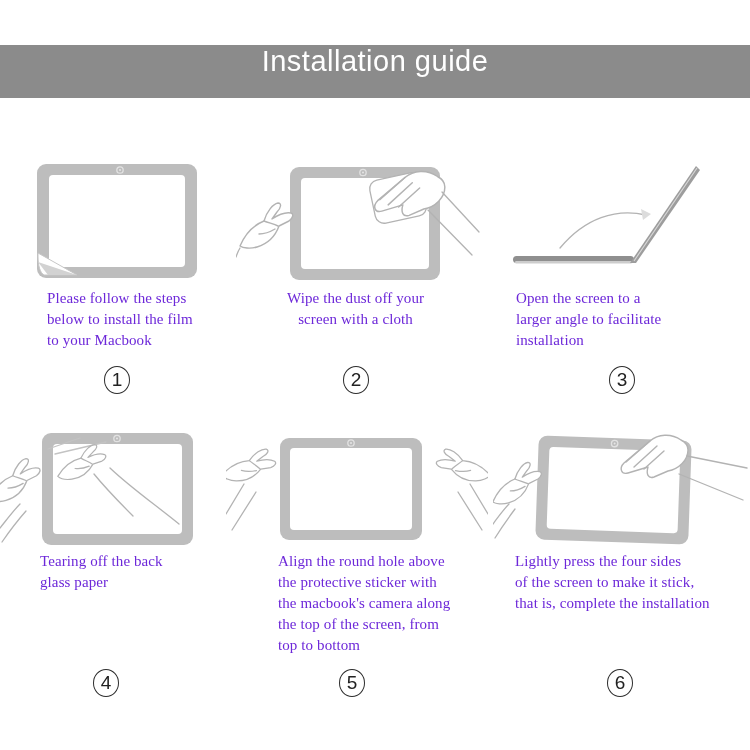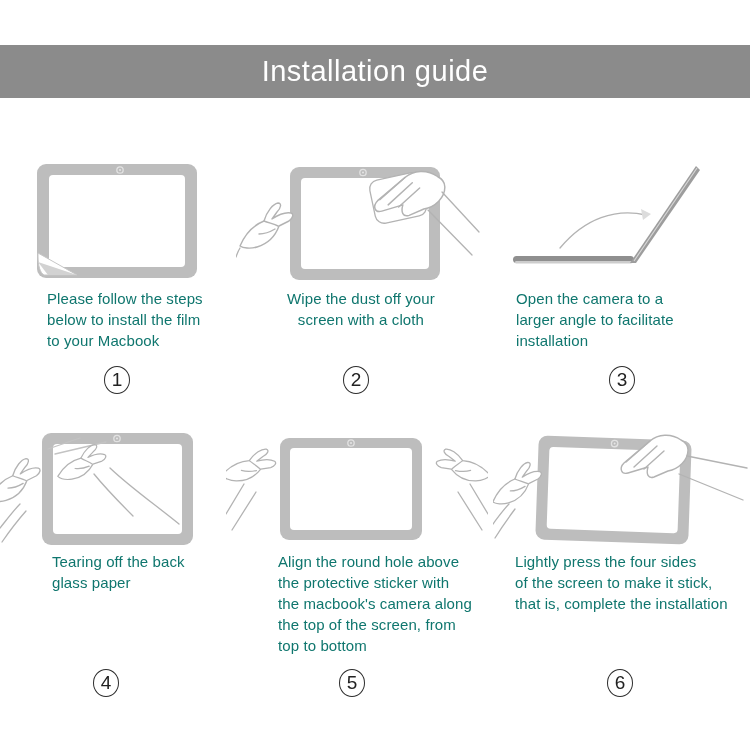--- a/index.html
+++ b/index.html
@@ -2,41 +2,41 @@
 <html><head>
 <meta charset="utf-8">
 <style>
   html,body{margin:0;padding:0;background:#fff;}
   .page{
     position:relative;width:750px;height:750px;background:#fff;overflow:hidden;
     font-family:"Liberation Sans","DejaVu Sans",sans-serif;color:#3b3b3b;
   }
   .topbar{
     position:absolute;left:0;top:45px;width:750px;height:53px;background:#8b8b8b;
-    display:flex;align-items:center;justify-content:center;
+    display:flex;justify-content:center;
   }
   .topbar h1{
     margin:0;font-size:29px;font-weight:400;color:#ffffff;letter-spacing:.5px;
   }
   .step{display:contents;}
   .illo{position:absolute;}
   .caption{
     position:absolute;margin:0;font-size:15px;line-height:21px;
-    letter-spacing:.1px;white-space:pre-line;color:#0f766e;
+    letter-spacing:.1px;white-space:pre-line;color:#6d28d9;font-family:Liberation Serif, serif;
   }
   .badge{
     position:absolute;width:26px;height:28px;border:1.4px solid #2d2d2d;border-radius:50%;
     display:flex;align-items:center;justify-content:center;
     font-size:19px;color:#222;box-sizing:border-box;
   }
   
   .i1{left:36px;top:163px;}  .c1{left:47px;top:288px;}  .b1{left:104px;top:366px;}
   .i2{left:236px;top:152px;} .c2{left:287px;top:288px;text-align:center;} .b2{left:343px;top:366px;}
   .i3{left:500px;top:160px;} .c3{left:516px;top:288px;} .b3{left:609px;top:366px;}
-  .i4{left:0px;top:428px;}   .c4{left:52px;top:551px;}  .b4{left:93px;top:669px;}
+  .i4{left:0px;top:428px;}   .c4{left:40px;top:551px;}  .b4{left:93px;top:669px;}
   .i5{left:226px;top:428px;} .c5{left:267px;top:551px;margin-left:11px;} .b5{left:339px;top:669px;}
   .i6{left:493px;top:428px;} .c6{left:515px;top:551px;width:240px;} .b6{left:607px;top:669px;}
   
   .hf{fill:#fff;stroke:#b3b3b3;stroke-width:1.4;stroke-linejoin:round;stroke-linecap:round;}
   .ln{fill:none;stroke:#b3b3b3;stroke-width:1.4;stroke-linecap:round;}
   .arm{fill:none;stroke:#b3b3b3;stroke-width:1.3;stroke-linecap:round;}
   .film{fill:none;stroke:#c3c3c3;stroke-width:1.3;stroke-linecap:round;}
 </style>
 </head>
 <body>
@@ -112,21 +112,21 @@
   
   <section class="step">
     <svg class="illo i3" width="210" height="110" viewBox="0 0 210 110">
       <path class="arm" d="M60,88 C85,58 116,48 146,55" stroke="#dcdcdc"></path>
       <path d="M151,54 L141,49 L143,60 Z" fill="#dcdcdc"></path>
       <rect x="13" y="96" width="121" height="7" rx="3.5" fill="#8f8f8f"></rect>
       <rect x="15" y="101" width="117" height="2.4" rx="1.2" fill="#cdcdcd"></rect>
       <path d="M130,103 L196,6 L200,10 L136,103 Z" fill="#9d9d9d"></path>
       <path d="M197,8 L134,101" stroke="#d8d8d8" stroke-width="1.1" fill="none"></path>
     </svg>
-    <p class="caption c3">Open the camera to a
+    <p class="caption c3">Open the screen to a
 larger angle to facilitate
 installation</p>
     <div class="badge b3">3</div>
   </section>
 
   
   <section class="step">
     <svg class="illo i4" width="248" height="122" viewBox="0 0 248 122">
       <rect x="42" y="5" width="151" height="112" rx="9" fill="#bdbdbd"></rect>
       <rect x="53" y="16" width="129" height="90" rx="4" fill="#ffffff"></rect>

